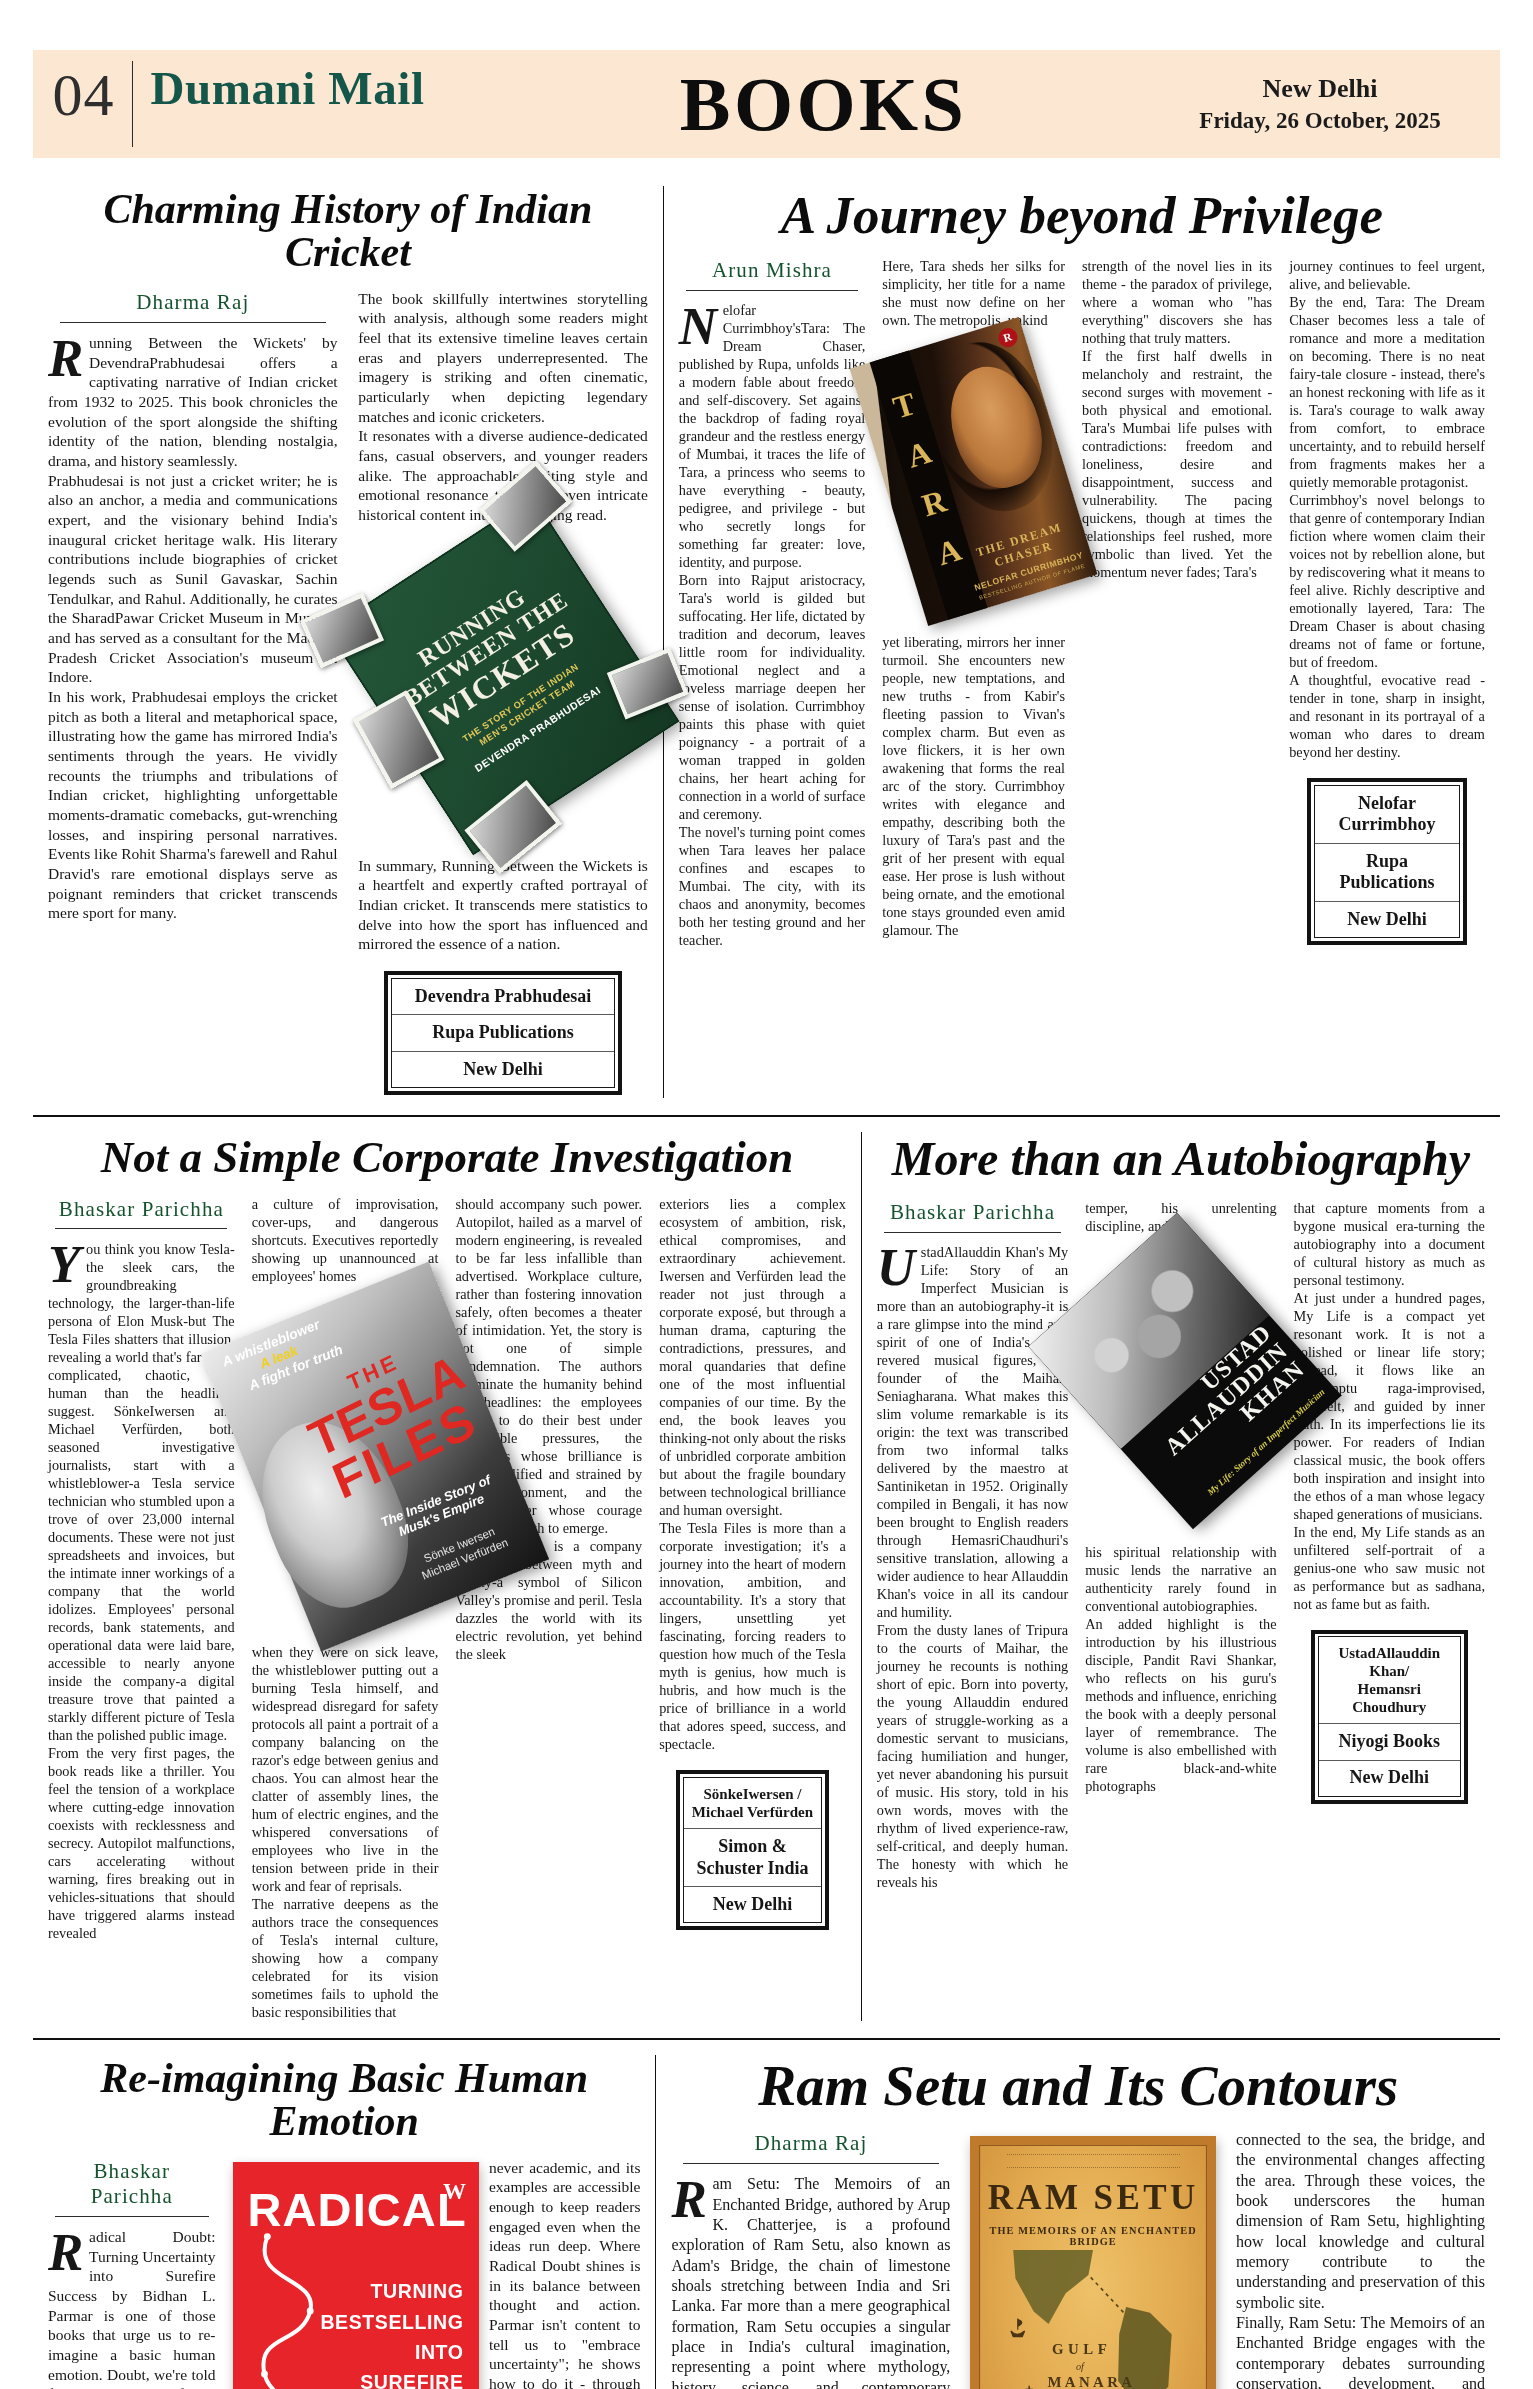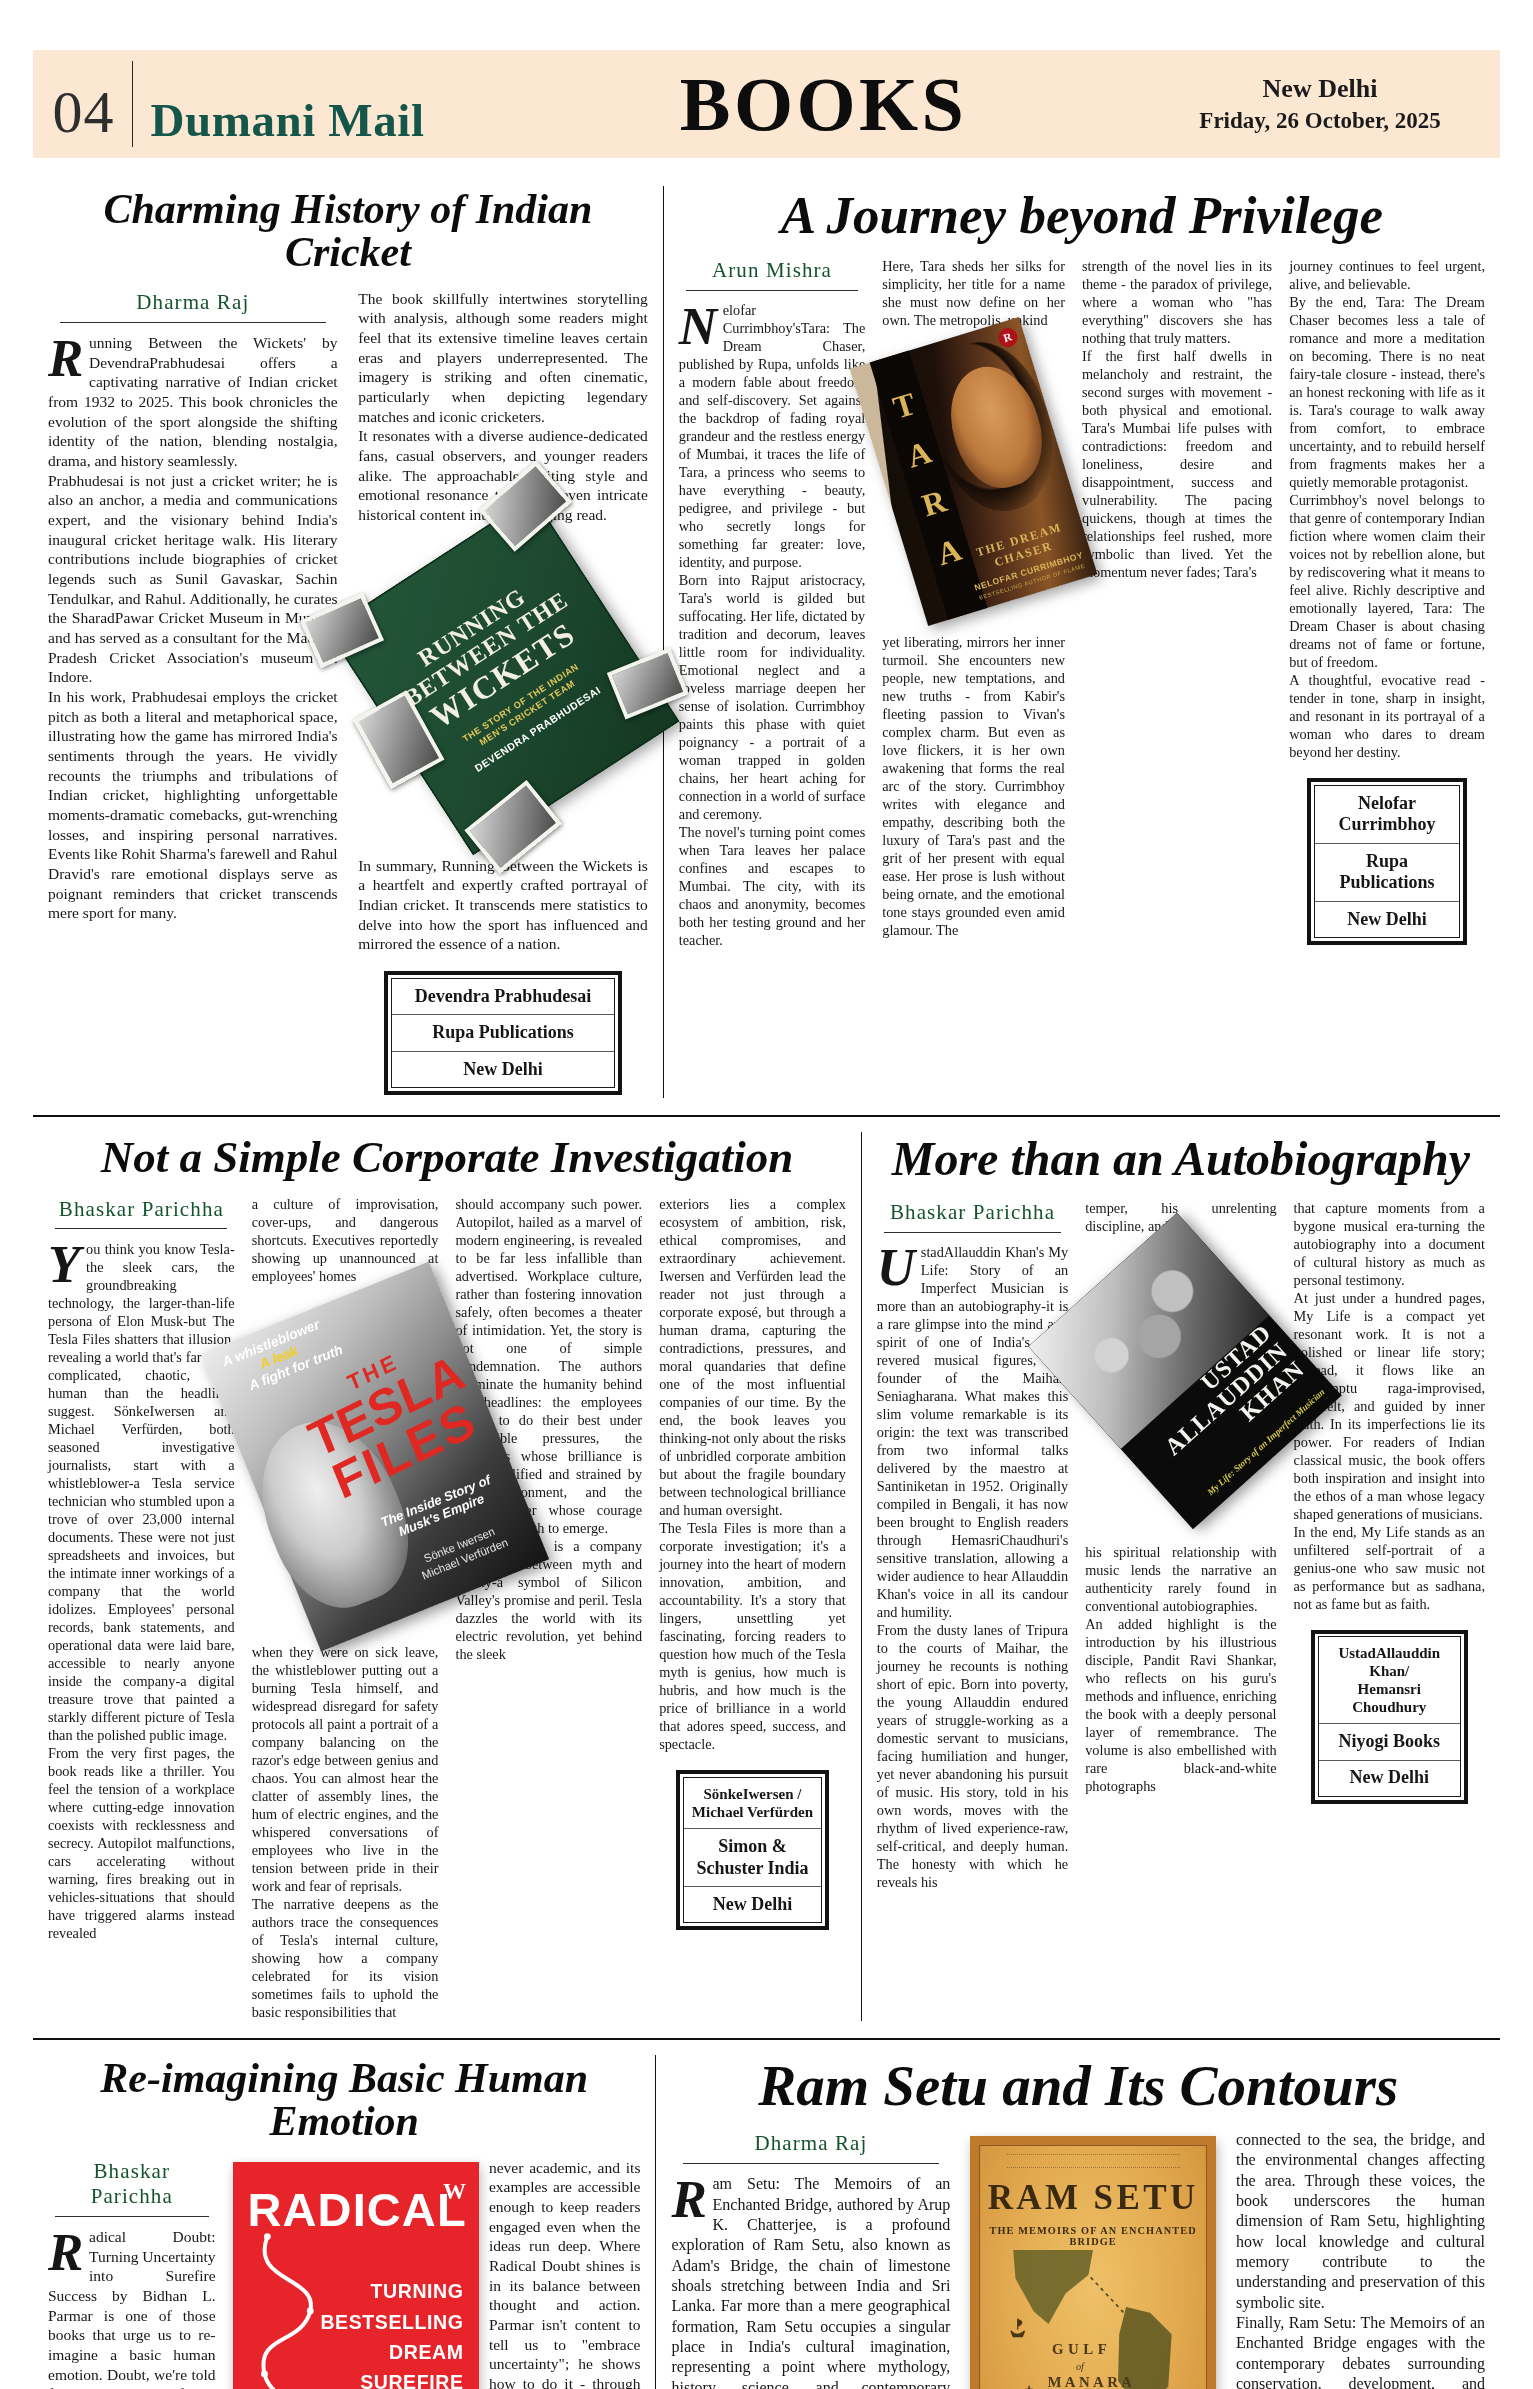--- a/index.html
+++ b/index.html
@@ -10,21 +10,21 @@
   .page {
     width: 1533px; min-height: 2389px; background: #ffffff;
     padding: 50px 33px 17px; outline: 0.6px solid #cfcdc8; position: relative;
   }
   
   .masthead {
     background: #fce8d2; height: 108px; display: grid;
     grid-template-columns: 435px 1fr 321px; align-items: center;
     padding: 0 19.5px; margin-bottom: 12.6px;
   }
-  .mast-left { display: flex; align-items: flex-end; gap: 17px; }
+  .mast-left { display: flex; align-items: flex-start; gap: 17px; }
   .page-num { font-size: 60px; font-weight: 400; color: #2e2e2e; letter-spacing: 1.1px; }
   .mast-rule { width: 1.7px; height: 86px; background: #2a2a2a; }
   .mast-title { font-size: 47px; font-weight: 700; color: #14564a; letter-spacing: 0.6px; }
   .section-title { text-align: center; font-size: 76px; font-weight: 700; color: #0d0d0d; letter-spacing: 3.4px; }
   .mast-right { text-align: center; font-weight: 700; color: #1b1b1b; }
   .mast-city { font-size: 26px; }
   .mast-date { font-size: 23px; margin-top: 3.4px; }
   
   .band { display: grid; border-bottom: 2.3px solid #101010; padding: 15px 0 17px; }
   .band-1 { grid-template-columns: 43% 57%; }
@@ -359,21 +359,21 @@
             <svg class="rd-squiggle" viewBox="0 0 430 625">
               <path d="M60 130 C 30 210, 150 200, 135 260 C 120 320, 40 300, 55 370 C 70 430, 160 420, 180 470 C 200 515, 260 505, 300 520" fill="none" stroke="#ffffff" stroke-width="7" stroke-linecap="round"></path>
               <circle cx="60" cy="130" r="6" fill="#fff"></circle>
                 <circle cx="135" cy="260" r="6" fill="#fff"></circle>
               <circle cx="55" cy="370" r="6" fill="#fff"></circle>
                 <circle cx="300" cy="520" r="6" fill="#fff"></circle>
             </svg>
             <div class="rd-mid">
               <div>TURNING</div>
               <div>BESTSELLING</div>
-              <div>DREAM</div>
+              <div>INTO</div>
               <div>SUREFIRE</div>
 
             </div>
 
           </div>
 
         </div>
         <div class="col">
           <p class="colcopy"><span>never academic, and its examples are accessible enough to keep readers engaged even when the ideas run deep. Where Radical Doubt shines is in its balance between thought and action. Parmar isn't content to tell us to "embrace uncertainty"; he shows how to do it - through collaboration, scenario thinking, and an openness to failure. Yet some readers may wish for more structured frameworks or case studies; the argument</span></p>
         </div>

